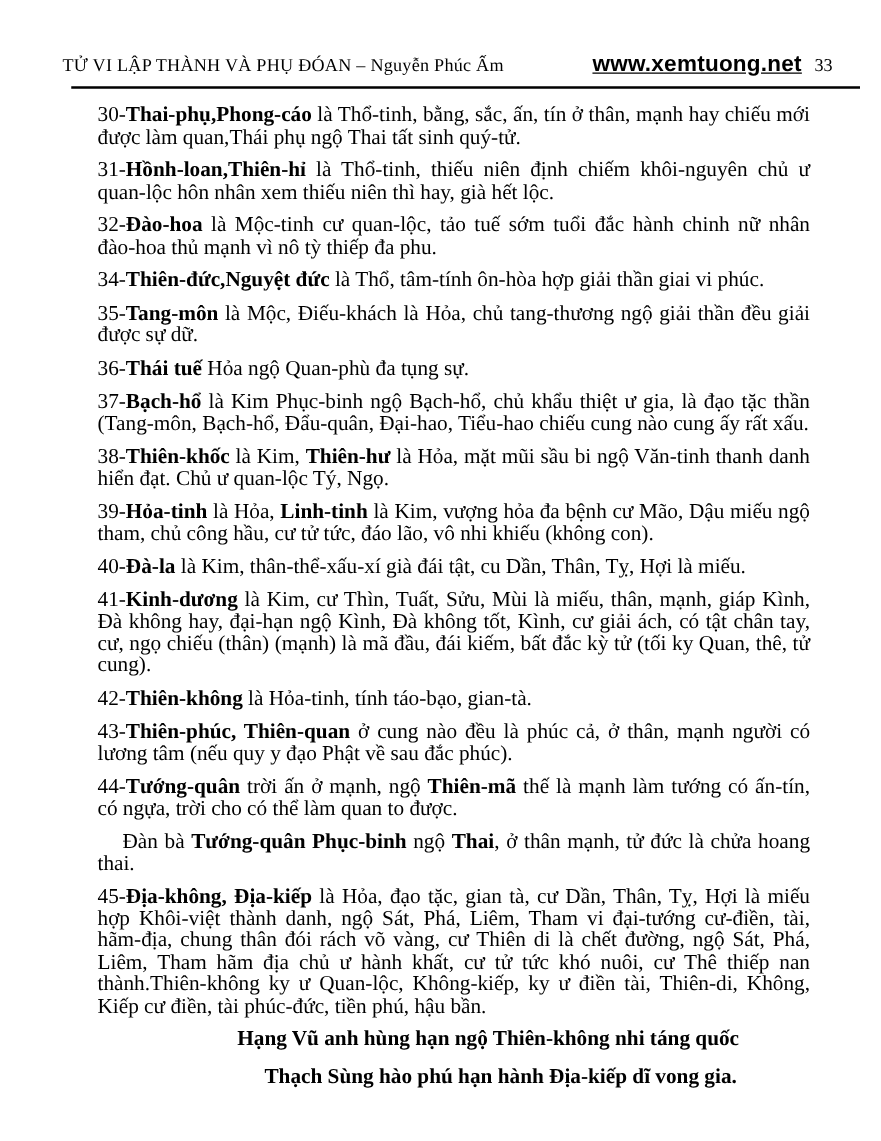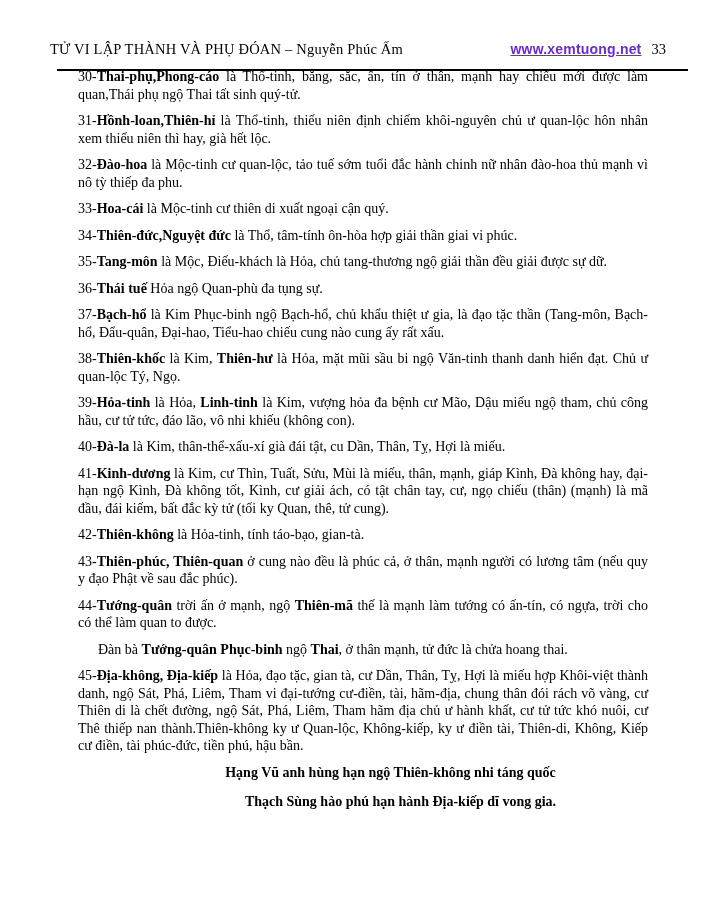--- a/index.html
+++ b/index.html
@@ -26,44 +26,44 @@
     white-space: nowrap;
   }
   .header-title {
     font-size: 14.5px;
     letter-spacing: 0.2px;
   }
   .header-spacer { flex: 1; }
   .site-link {
     font-family: "Liberation Sans", sans-serif;
     font-weight: bold;
-    font-size: 14px;
-    color: #6d28d9;
+    font-size: 18px;
+    color: #000000;
     text-decoration: underline;
     letter-spacing: 0.2px;
     cursor: pointer;
   }
   .page-number {
     font-size: 14.5px;
     margin-left: 10px;
   }
   .rule {
     position: absolute;
     top: 69px;
     left: 57px;
     right: 0;
     height: 2px;
     background: #000000;
   }
   .content {
     position: absolute;
     left: 78px;
-    top: 68px;
+    top: 83px;
     width: 570px;
-    font-size: 14px;
+    font-size: 17px;
     line-height: 17.5px;
     text-align: justify;
   }
   .para {
     margin: 0 0 9px 0;
   }
   .para b { font-weight: bold; }
   .para.indented { text-indent: 20px; }
   .para.quote {
     text-align: center;
@@ -83,21 +83,20 @@
     <a class="site-link">www.xemtuong.net</a>
     <span class="page-number">33</span>
   </div>
 
   <div class="rule"></div>
 
   <div class="content">
       <p class="para"><span>30-</span><b>Thai-phụ,Phong-cáo</b><span> là Thổ-tinh, bằng, sắc, ấn, tín ở thân, mạnh hay chiếu mới được làm quan,Thái phụ ngộ Thai tất sinh quý-tử.</span></p>
       <p class="para"><span>31-</span><b>Hồnh-loan,Thiên-hỉ</b><span> là Thổ-tinh, thiếu niên định chiếm khôi-nguyên chủ ư quan-lộc hôn nhân xem thiếu niên thì hay, già hết lộc.</span></p>
       <p class="para"><span>32-</span><b>Đào-hoa</b><span> là Mộc-tinh cư quan-lộc, tảo tuế sớm tuổi đắc hành chinh nữ nhân đào-hoa thủ mạnh vì nô tỳ thiếp đa phu.</span></p>
-      <p class="para"><span>33-</span><b>Hoa-cái</b><span> là Mộc-tinh cư thiên di xuất ngoại cận quý.</span></p>
       <p class="para"><span>34-</span><b>Thiên-đức,Nguyệt đức</b><span> là Thổ, tâm-tính ôn-hòa hợp giải thần giai vi phúc.</span></p>
       <p class="para"><span>35-</span><b>Tang-môn</b><span> là Mộc, Điếu-khách là Hỏa, chủ tang-thương ngộ giải thần đều giải được sự dữ.</span></p>
       <p class="para"><span>36-</span><b>Thái tuế</b><span> Hỏa ngộ Quan-phù đa tụng sự.</span></p>
       <p class="para"><span>37-</span><b>Bạch-hổ</b><span> là Kim Phục-binh ngộ Bạch-hổ, chủ khẩu thiệt ư gia, là đạo tặc thần (Tang-môn, Bạch-hổ, Đẩu-quân, Đại-hao, Tiểu-hao chiếu cung nào cung ấy rất xấu.</span></p>
       <p class="para"><span>38-</span><b>Thiên-khốc</b><span> là Kim, </span><b>Thiên-hư</b><span> là Hỏa, mặt mũi sầu bi ngộ Văn-tinh thanh danh hiển đạt. Chủ ư quan-lộc Tý, Ngọ.</span></p>
       <p class="para"><span>39-</span><b>Hỏa-tinh</b><span> là Hỏa, </span><b>Linh-tinh</b><span> là Kim, vượng hỏa đa bệnh cư Mão, Dậu miếu ngộ tham, chủ công hầu, cư tử tức, đáo lão, vô nhi khiếu (không con).</span></p>
       <p class="para"><span>40-</span><b>Đà-la</b><span> là Kim, thân-thể-xấu-xí già đái tật, cu Dần, Thân, Tỵ, Hợi là miếu.</span></p>
       <p class="para"><span>41-</span><b>Kinh-dương</b><span> là Kim, cư Thìn, Tuất, Sửu, Mùi là miếu, thân, mạnh, giáp Kình, Đà không hay, đại-hạn ngộ Kình, Đà không tốt, Kình, cư giải ách, có tật chân tay, cư, ngọ chiếu (thân) (mạnh) là mã đầu, đái kiếm, bất đắc kỳ tử (tối ky Quan, thê, tử cung).</span></p>
       <p class="para"><span>42-</span><b>Thiên-không</b><span> là Hỏa-tinh, tính táo-bạo, gian-tà.</span></p>
       <p class="para"><span>43-</span><b>Thiên-phúc, Thiên-quan</b><span> ở cung nào đều là phúc cả, ở thân, mạnh người có lương tâm (nếu quy y đạo Phật về sau đắc phúc).</span></p>

